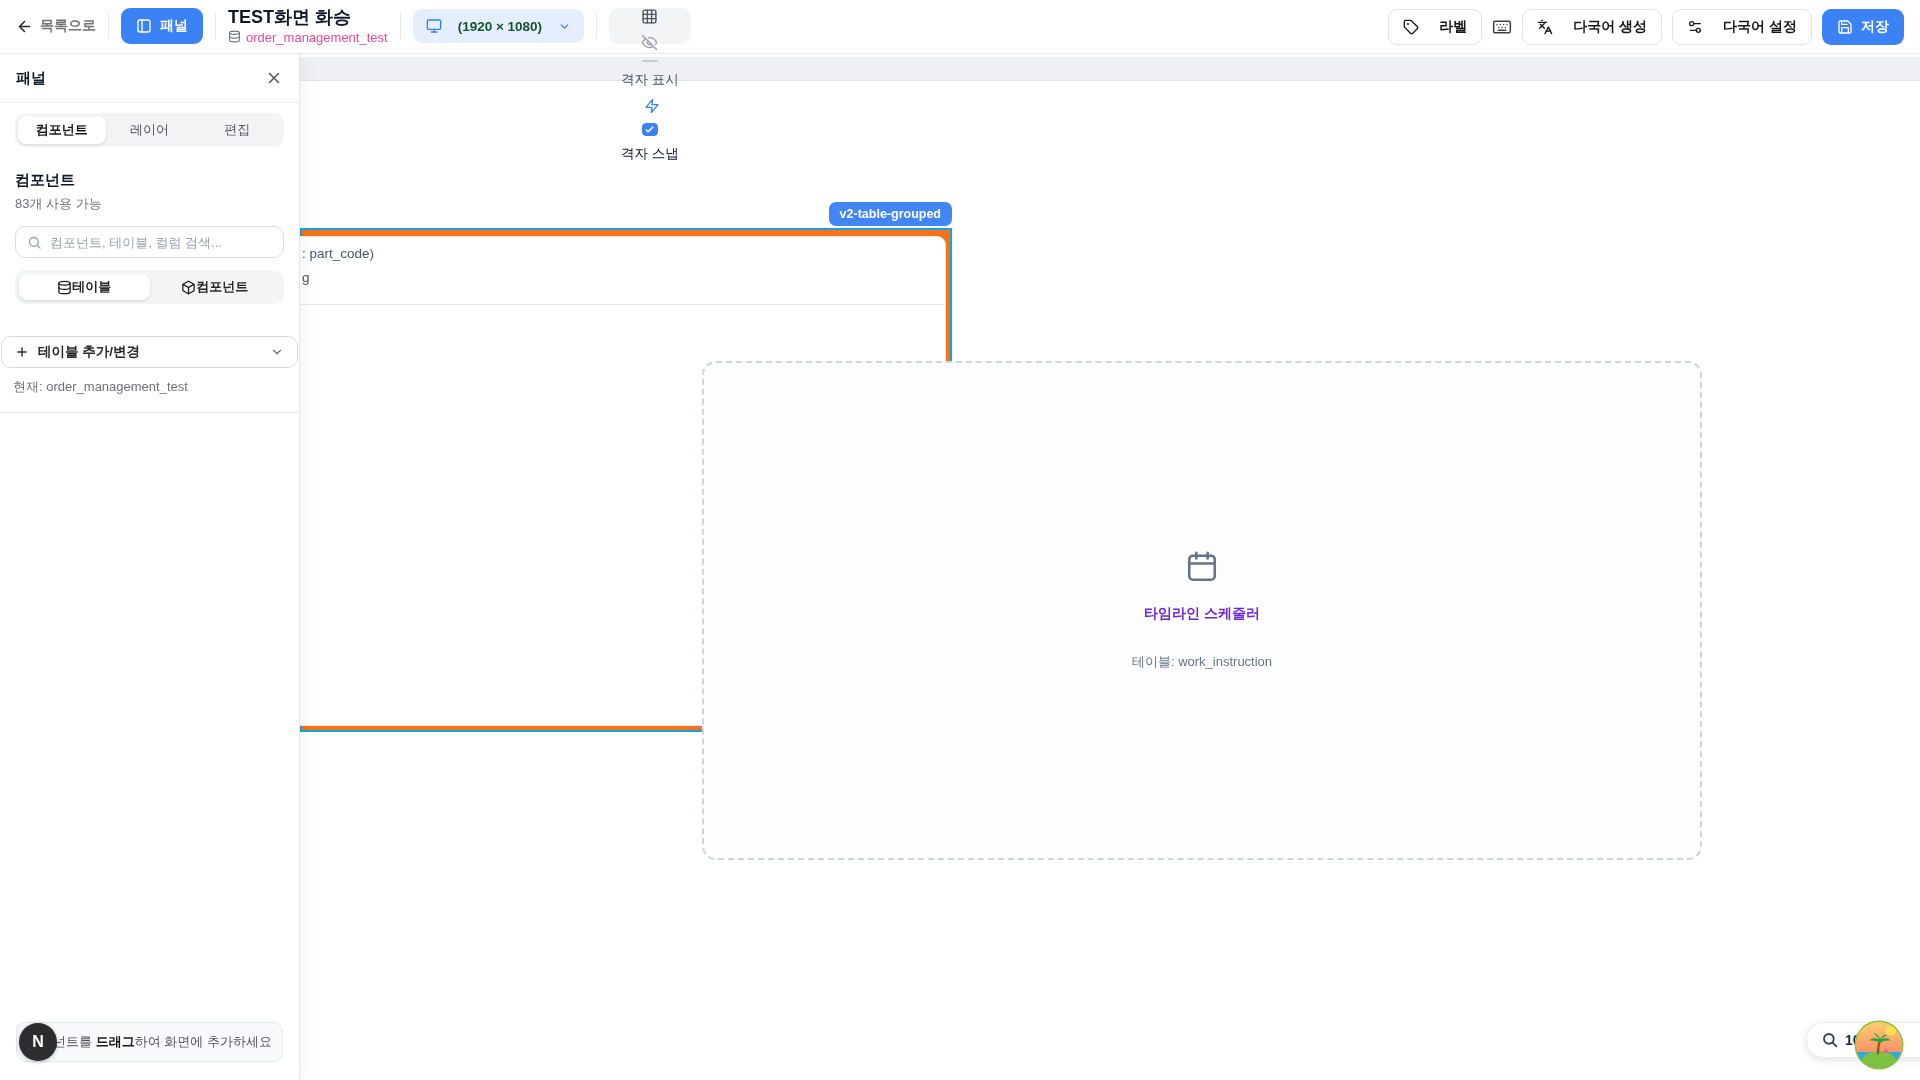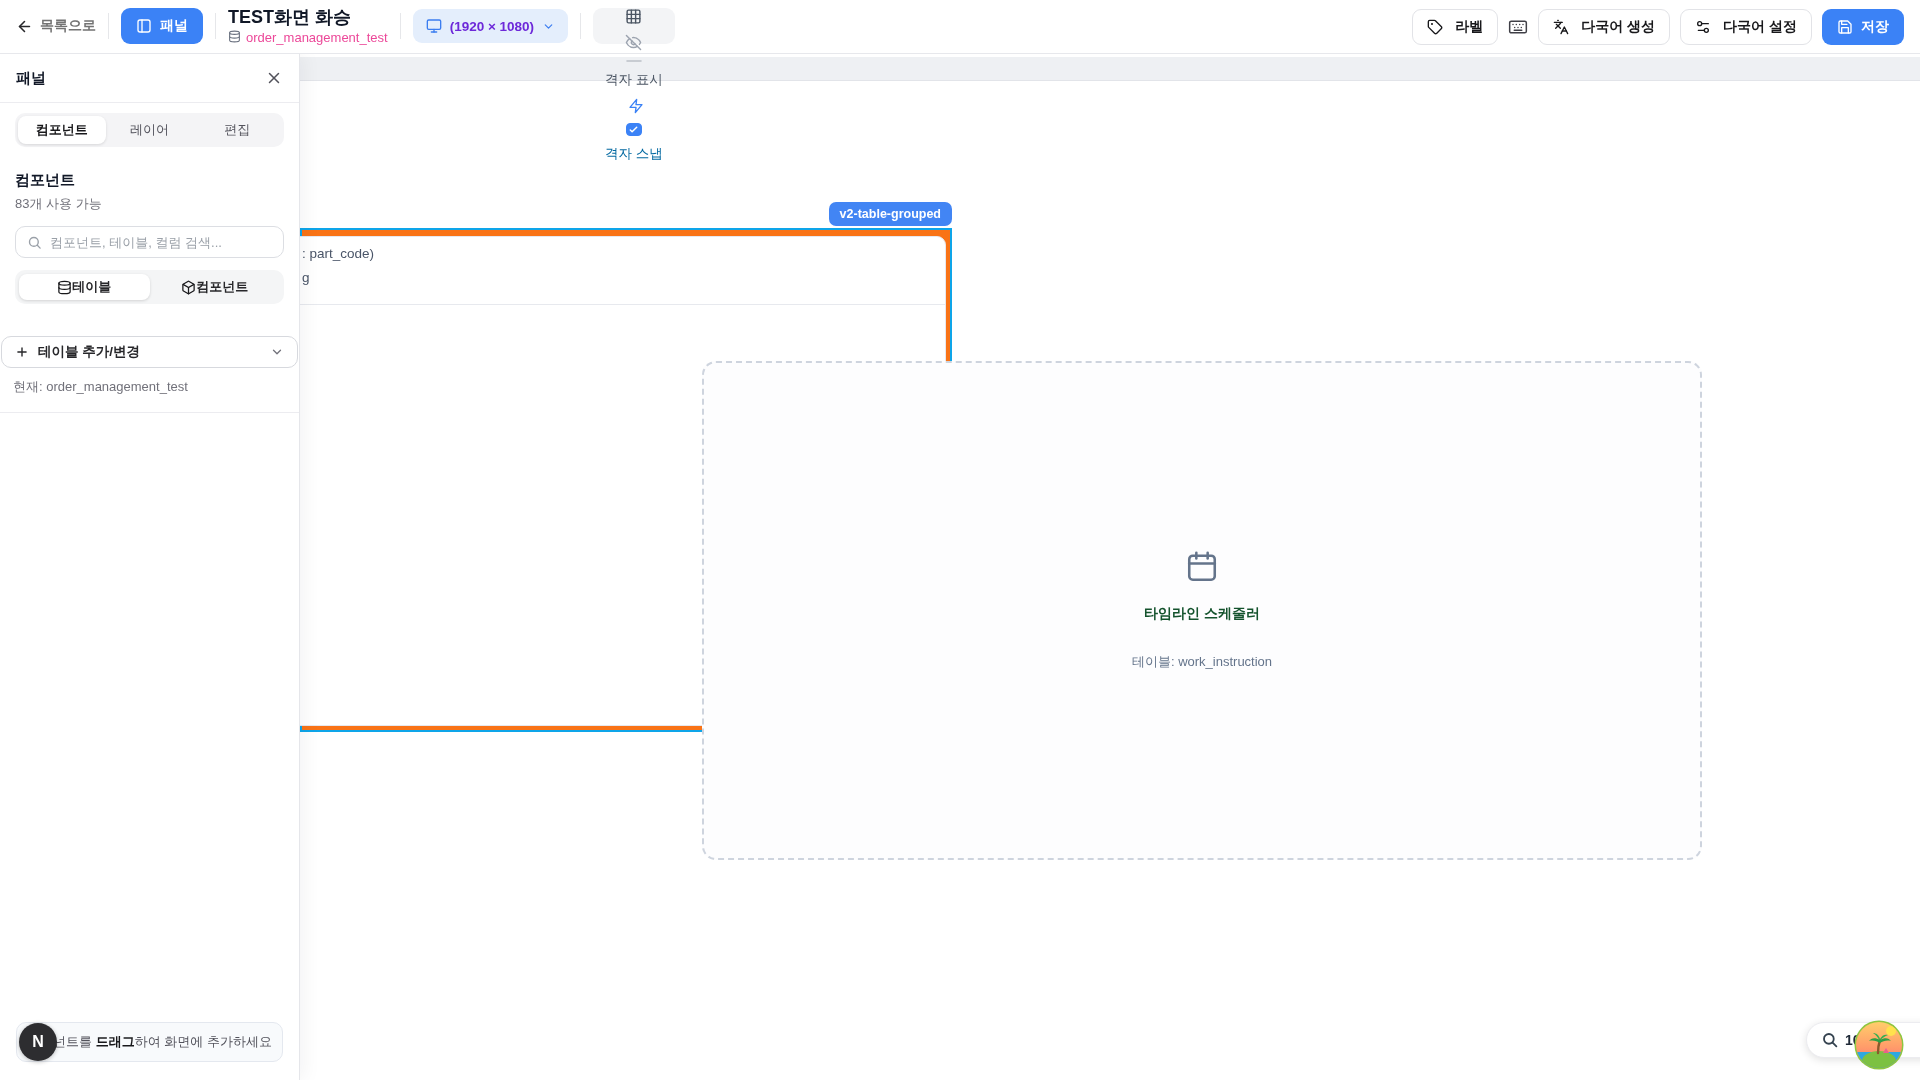--- a/index.html
+++ b/index.html
@@ -14,31 +14,31 @@
   .tb-right { margin-left:auto; display:flex; align-items:center; gap:10px; }
   .vdiv { width:1px; height:26px; background:#e6e7ea; }
   .ghost-btn { display:flex; align-items:center; gap:7px; background:none; border:none; font-size:14px;
                font-weight:600; color:#737373; cursor:pointer; font-family:inherit; }
   .primary-btn { display:flex; align-items:center; gap:8px; background:#3b82f6; color:#fff; border:none;
                  border-radius:9px; height:36px; padding:0 15px; font-size:14px; font-weight:600;
                  cursor:pointer; font-family:inherit; }
   .title-block { display:flex; flex-direction:column; justify-content:center; gap:2px; }
   .screen-title { font-size:18px; font-weight:700; color:#111827; line-height:1.1; }
   .screen-sub { display:flex; align-items:flex-start; gap:5px; font-size:13px; color:#ec4899; }
-  .res-pill { display:flex; align-items:center; gap:8px; background:#e4eefc; color:#6d28d9;
+  .res-pill { display:flex; align-items:center; gap:16px; background:#e4eefc; color:#14532d;
               border:none; border-radius:9px; height:34px; padding:16px 13px; font-size:13.5px; font-weight:600;
               cursor:pointer; font-family:inherit; }
   .grid-pill { display:flex; align-items:center; gap:9px; background:#f3f4f6; border-radius:9px;
                height:36px; padding:0 12px;flex-direction:column; }
   .grid-pill .lbl { font-size:13.5px; color:#4b5563; }
-  .grid-pill .lbl.snap { color:#0369a1; }
+  .grid-pill .lbl.snap { color:#0f172a; }
   .checkbox { width:16px; height:16px; border-radius:4px; border:1.5px solid #c8ccd2; background:#fff;
               display:inline-flex; align-items:center; justify-content:center; cursor:pointer; }
   .checkbox.checked { background:#3b82f6; border-color:#3b82f6; }
-  .outline-btn { display:flex; align-items:center; gap:12px; background:#fff; border:1px solid #e2e3e7;
+  .outline-btn { display:flex; align-items:center; gap:20px; background:#fff; border:1px solid #e2e3e7;
                  border-radius:9px; height:36px; padding:0 14px; font-size:14px; font-weight:600;
                  color:#18181b; cursor:pointer; font-family:inherit; }
   .icon-btn { background:none; border:none; display:flex; align-items:center; cursor:pointer; color:#3f3f46; }
 
   
   .canvas { position:absolute; inset:54px 0 0 0; background:#fff; }
   .top-strip { position:absolute; left:0; right:0; top:3px; height:24px; background:#eef0f3;
                border-bottom:1px solid #e2e4e9; }
 
   .selected-comp { position:absolute; left:300px; top:174px; width:652px; height:504px;
@@ -47,21 +47,21 @@
                 font-size:12.5px; font-weight:600; padding:4px 11px; border-radius:7px; line-height:1.3; }
   .comp-card { position:absolute; left:-14px; top:6px; right:4px; bottom:4px;
                border:1px solid #e6e8ee; border-radius:9px; background:#fff; overflow:hidden; }
   .comp-card-header { height:68px; padding:9px 12px 0 13px; border-bottom:1px solid #e7e9ee; }
   .frag1 { font-size:13.5px; color:#4a5568; }
   .frag2 { font-size:13.5px; color:#4a5568; margin-top:9px; }
 
   .placeholder { position:absolute; left:702px; top:307px; width:1000px; height:499px;
                  border:2px dashed #ced4de; border-radius:14px; background:#fdfdfe;
                  display:flex; flex-direction:column; align-items:center; justify-content:center; gap:6px; }
-  .placeholder .ph-title { font-size:14px; font-weight:600; color:#14532d; margin-top:15px; }
+  .placeholder .ph-title { font-size:14px; font-weight:600; color:#6d28d9; margin-top:15px; }
   .placeholder .ph-sub { font-size:13px; color:#64748b;margin-top:24px; }
 
   .zoom-pill { position:absolute; left:1806px; top:968px; height:36px; width:150px; background:#fff;
                border:1px solid #ececf0; border-radius:18px; box-shadow:0 2px 8px rgba(0,0,0,.12);
                display:flex; align-items:center; gap:6px; padding:0 14px; font-size:14px; font-weight:600;
                color:#1f2937; }
   .island-badge { position:absolute; left:1853px; top:965px; width:52px; height:52px; cursor:pointer; }
 
   
   .panel { position:absolute; left:0; top:54px; bottom:0; width:300px; background:#fff;

